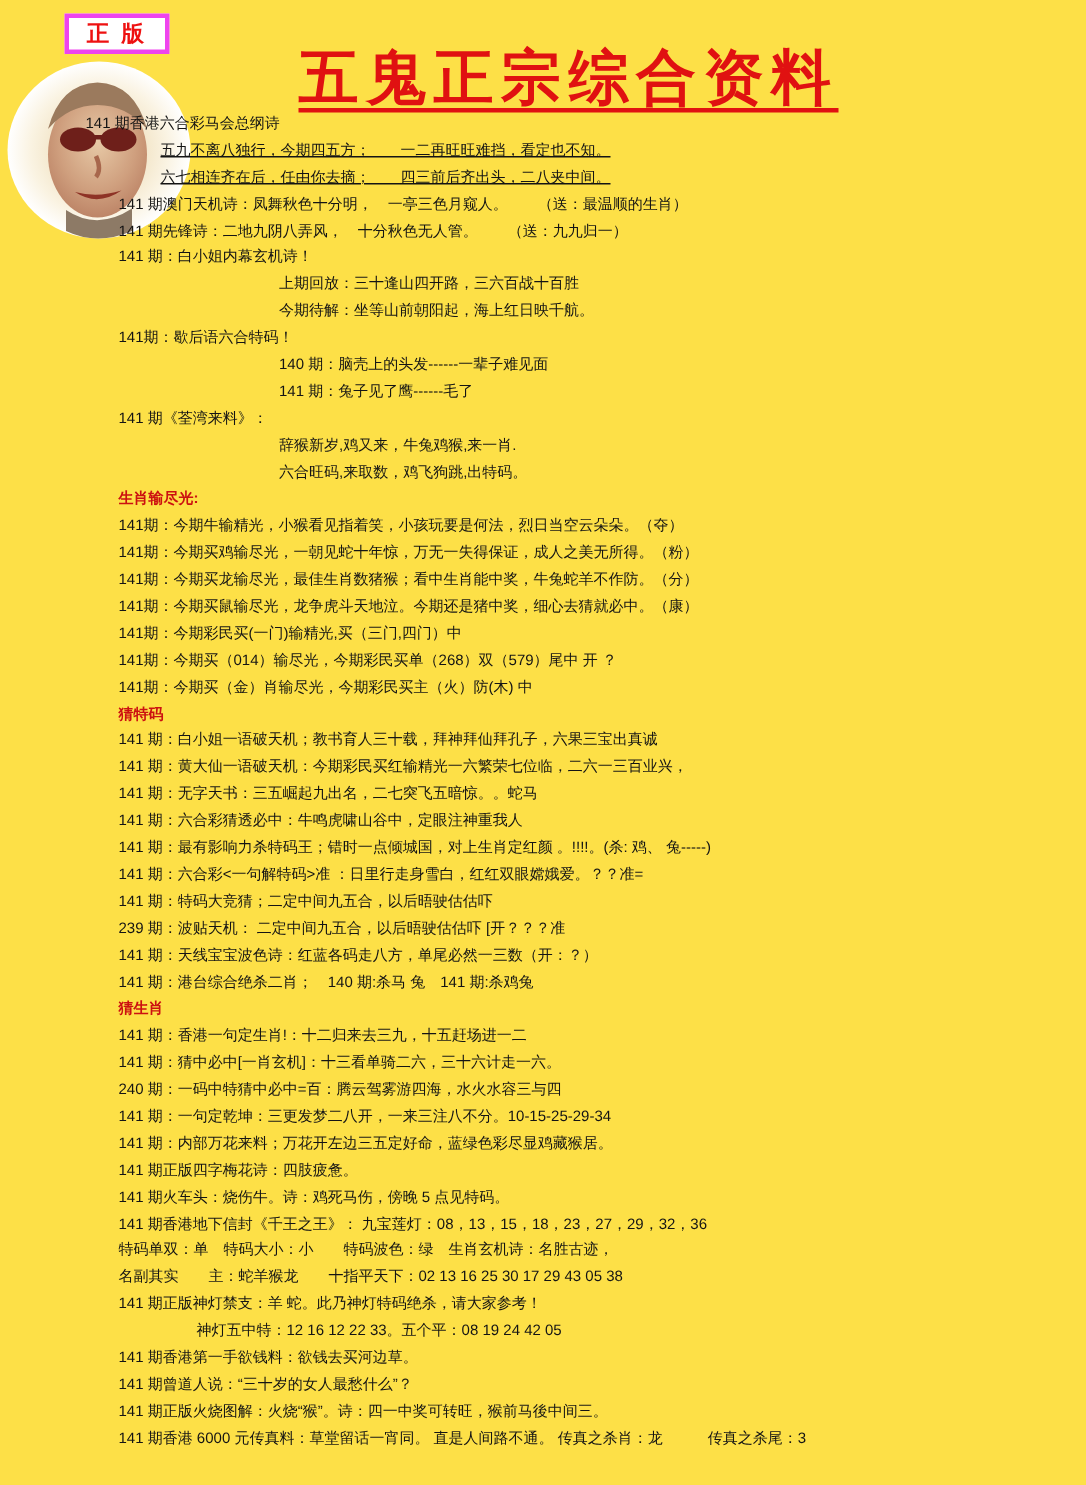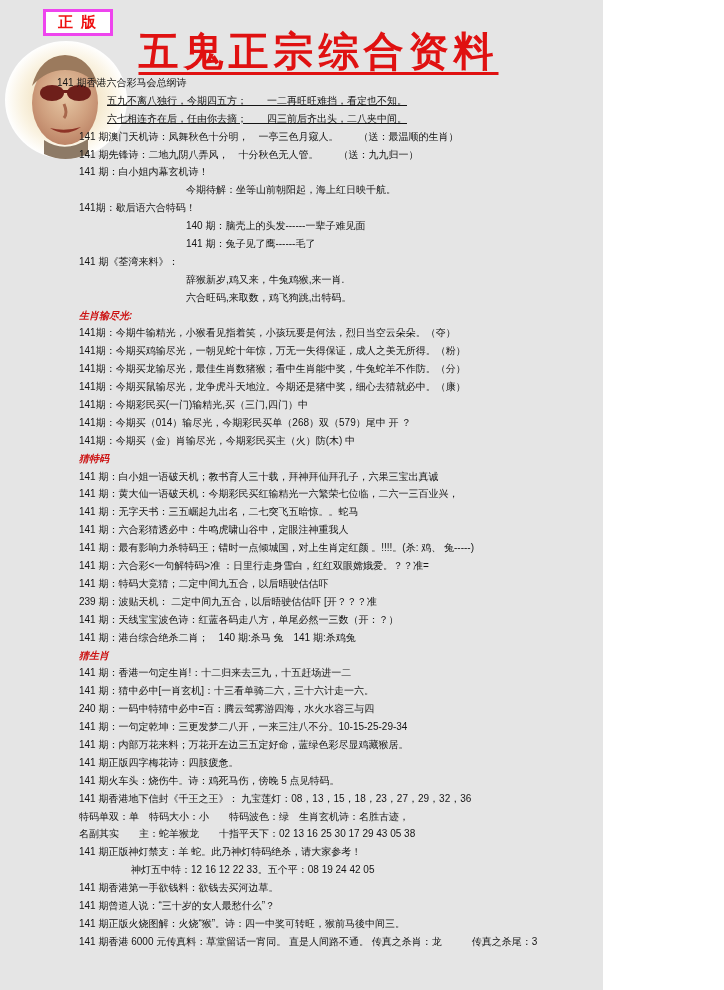--- a/index.html
+++ b/index.html
@@ -1,19 +1,19 @@
 <!DOCTYPE html>
 <html><head>
 <meta charset="utf-8">
 <style>
   html,body{margin:0;padding:0;background:#ffffff;}
   .page{
     position:relative;
-    width:603px;height:990px;
-    background:#e5e5e5;
+    width:724px;height:990px;
+    background:#fde047;
     overflow:hidden;
     font-family:"Liberation Sans", sans-serif;
   }
   
   .stamp{
     position:absolute;left:43px;top:9px;
     width:64px;height:21px;
     border:3px solid #ee44ee;
     display:flex;align-items:center;justify-content:center;
     background:#ffffff;z-index:3;
@@ -42,21 +42,21 @@
   }
   
   .content{
     position:absolute;left:0;top:74px;width:724px;z-index:2;
   }
   .line{
     height:17.9px;line-height:17.9px;
     font-size:10px;color:#141414;
     white-space:pre;overflow:visible;
   }
-  .line.header{color:#cc1111;font-weight:bold;font-style:italic;}
+  .line.header{color:#cc1111;font-weight:bold;}
   .i0{padding-left:79px;}
   .i1{padding-left:107px;text-decoration:underline;}
   .i2{padding-left:186px;}
   .i3{padding-left:131px;}
   .i4{padding-left:57px;}
 </style>
 </head>
 <body>
 
 <div class="page">
@@ -96,20 +96,21 @@
     </svg>
   </div>
 
   <div class="content">
       <div class="line i4">141 期香港六合彩马会总纲诗</div>
       <div class="line i1">五九不离八独行，今期四五方；　　一二再旺旺难挡，看定也不知。</div>
       <div class="line i1">六七相连齐在后，任由你去摘；　　四三前后齐出头，二八夹中间。</div>
       <div class="line i0">141 期澳门天机诗：凤舞秋色十分明，　一亭三色月窥人。　　（送：最温顺的生肖）</div>
       <div class="line i0">141 期先锋诗：二地九阴八弄风，　十分秋色无人管。　　（送：九九归一）</div>
       <div class="line i0">141 期：白小姐内幕玄机诗！</div>
+      <div class="line i2">上期回放：三十逢山四开路，三六百战十百胜</div>
       <div class="line i2">今期待解：坐等山前朝阳起，海上红日映千航。</div>
       <div class="line i0">141期：歇后语六合特码！</div>
       <div class="line i2">140 期：脑壳上的头发------一辈子难见面</div>
       <div class="line i2">141 期：兔子见了鹰------毛了</div>
       <div class="line i0">141 期《荃湾来料》：</div>
       <div class="line i2">辞猴新岁,鸡又来，牛兔鸡猴,来一肖.</div>
       <div class="line i2">六合旺码,来取数，鸡飞狗跳,出特码。</div>
       <div class="line i0 header">生肖输尽光:</div>
       <div class="line i0">141期：今期牛输精光，小猴看见指着笑，小孩玩要是何法，烈日当空云朵朵。（夺）</div>
       <div class="line i0">141期：今期买鸡输尽光，一朝见蛇十年惊，万无一失得保证，成人之美无所得。（粉）</div>

